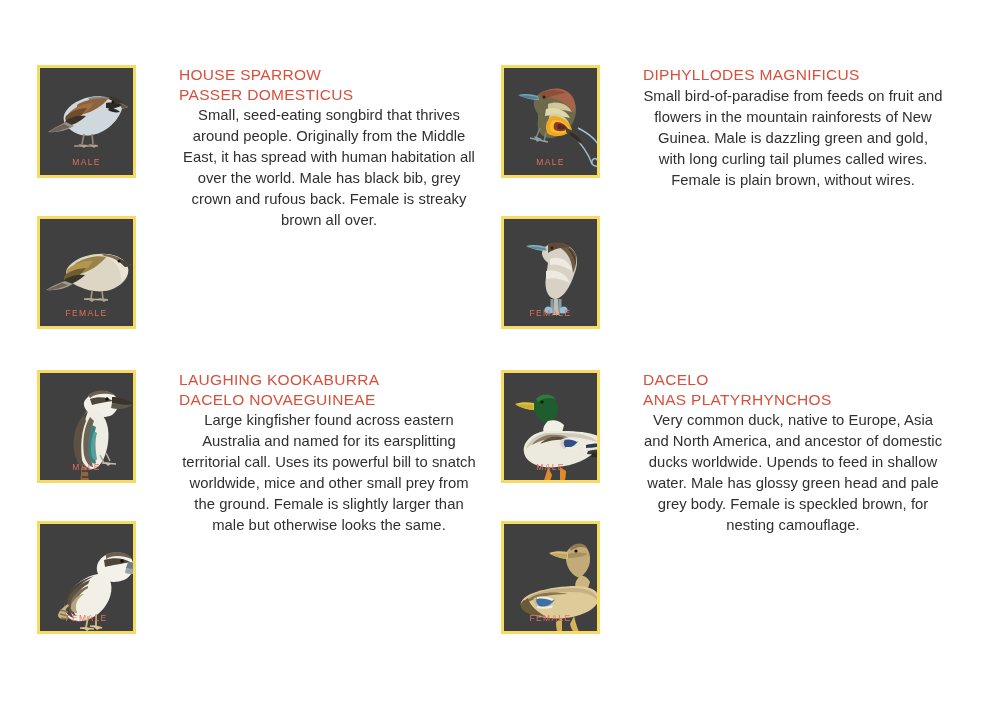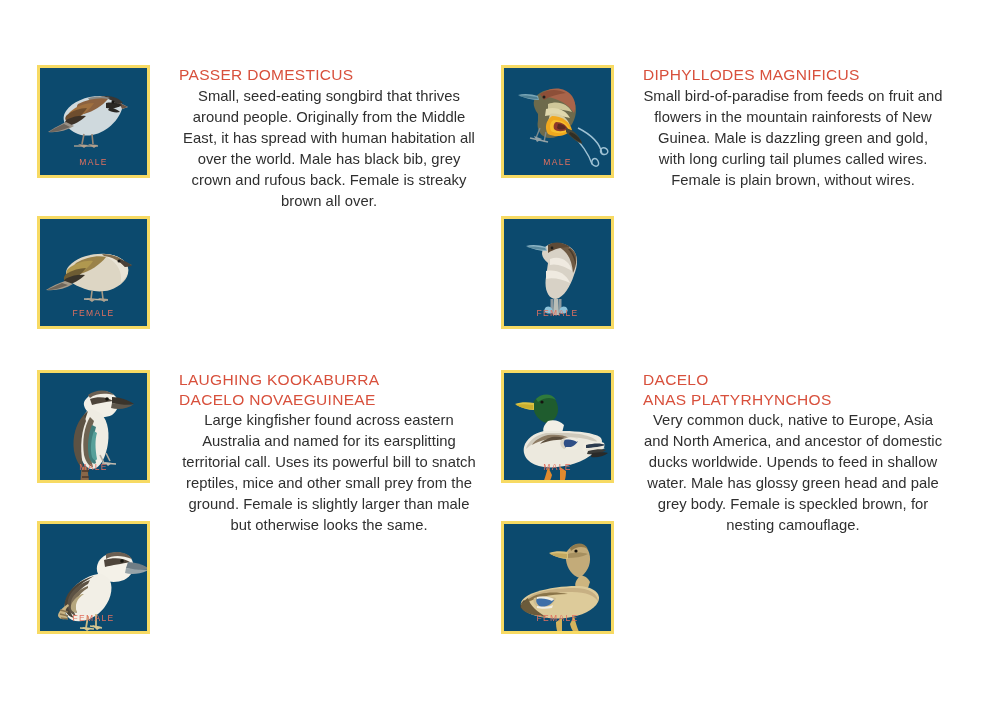--- a/index.html
+++ b/index.html
@@ -36,25 +36,25 @@
     display: flex;
     align-items: flex-start;
   }
 
   .plates {
     width: 113px;
     flex: 0 0 113px;
   }
 
   .plate {
-    width: 113px;
+    width: 99px;
     height: 113px;
     box-sizing: border-box;
     border: 3px solid #f7da63;
-    background: #0c4a6e;
+    background: #404040;
     position: relative;
     overflow: hidden;
   }
   .plate + .plate {
     margin-top: 38px;
   }
 
   .plate-label {
     position: absolute;
     left: 0;
@@ -162,20 +162,21 @@
               <path d="M46 50 L45 58 M56 50 L57 58" stroke="#a79a85" stroke-width="1.6" fill="none"></path>
               <path d="M38 58 L62 59" stroke="#c4b8a4" stroke-width="1.6"></path>
               <path d="M40 57 L50 58 L46 61 Z M52 57 L62 58 L58 61 Z" fill="#b0a28e"></path>
             </g>
           </svg>
           <div class="plate-label">FEMALE</div>
         </div>
 
       </div>
       <div class="text-col">
+        <div class="common-name">HOUSE SPARROW</div>
         <div class="sci-name">PASSER DOMESTICUS</div>
         <p class="description">Small, seed-eating songbird that thrives around people. Originally from the Middle East, it has spread with human habitation all over the world. Male has black bib, grey crown and rufous back. Female is streaky brown all over.</p>
       </div>
     </div>
 
     <div class="entry">
       <div class="plates">
 
         <div class="plate">
           <svg class="art" viewBox="0 0 107 107">
@@ -283,21 +284,21 @@
               <path d="M34 85 L44 86 L39 89 Z M44 83 L54 85 L49 88 Z" fill="#d8c891"></path>
             </g>
           </svg>
           <div class="plate-label">FEMALE</div>
         </div>
 
       </div>
       <div class="text-col">
         <div class="common-name">LAUGHING KOOKABURRA</div>
         <div class="sci-name">DACELO NOVAEGUINEAE</div>
-        <p class="description">Large kingfisher found across eastern Australia and named for its earsplitting territorial call. Uses its powerful bill to snatch reptiles, mice and other small prey from the ground. Female is slightly larger than male but otherwise looks the same.</p>
+        <p class="description">Large kingfisher found across eastern Australia and named for its earsplitting territorial call. Uses its powerful bill to snatch worldwide, mice and other small prey from the ground. Female is slightly larger than male but otherwise looks the same.</p>
       </div>
     </div>
 
     <div class="entry">
       <div class="plates">
 
         <div class="plate">
           <svg class="art" viewBox="0 0 107 107">
             <g transform="translate(4,14)">
               <path d="M26 14 C32 6 44 6 48 14 C52 22 50 30 44 34 L40 36 C34 36 28 30 26 24 C25 20 25 16 26 14 Z" fill="#1f5c2e"></path>

